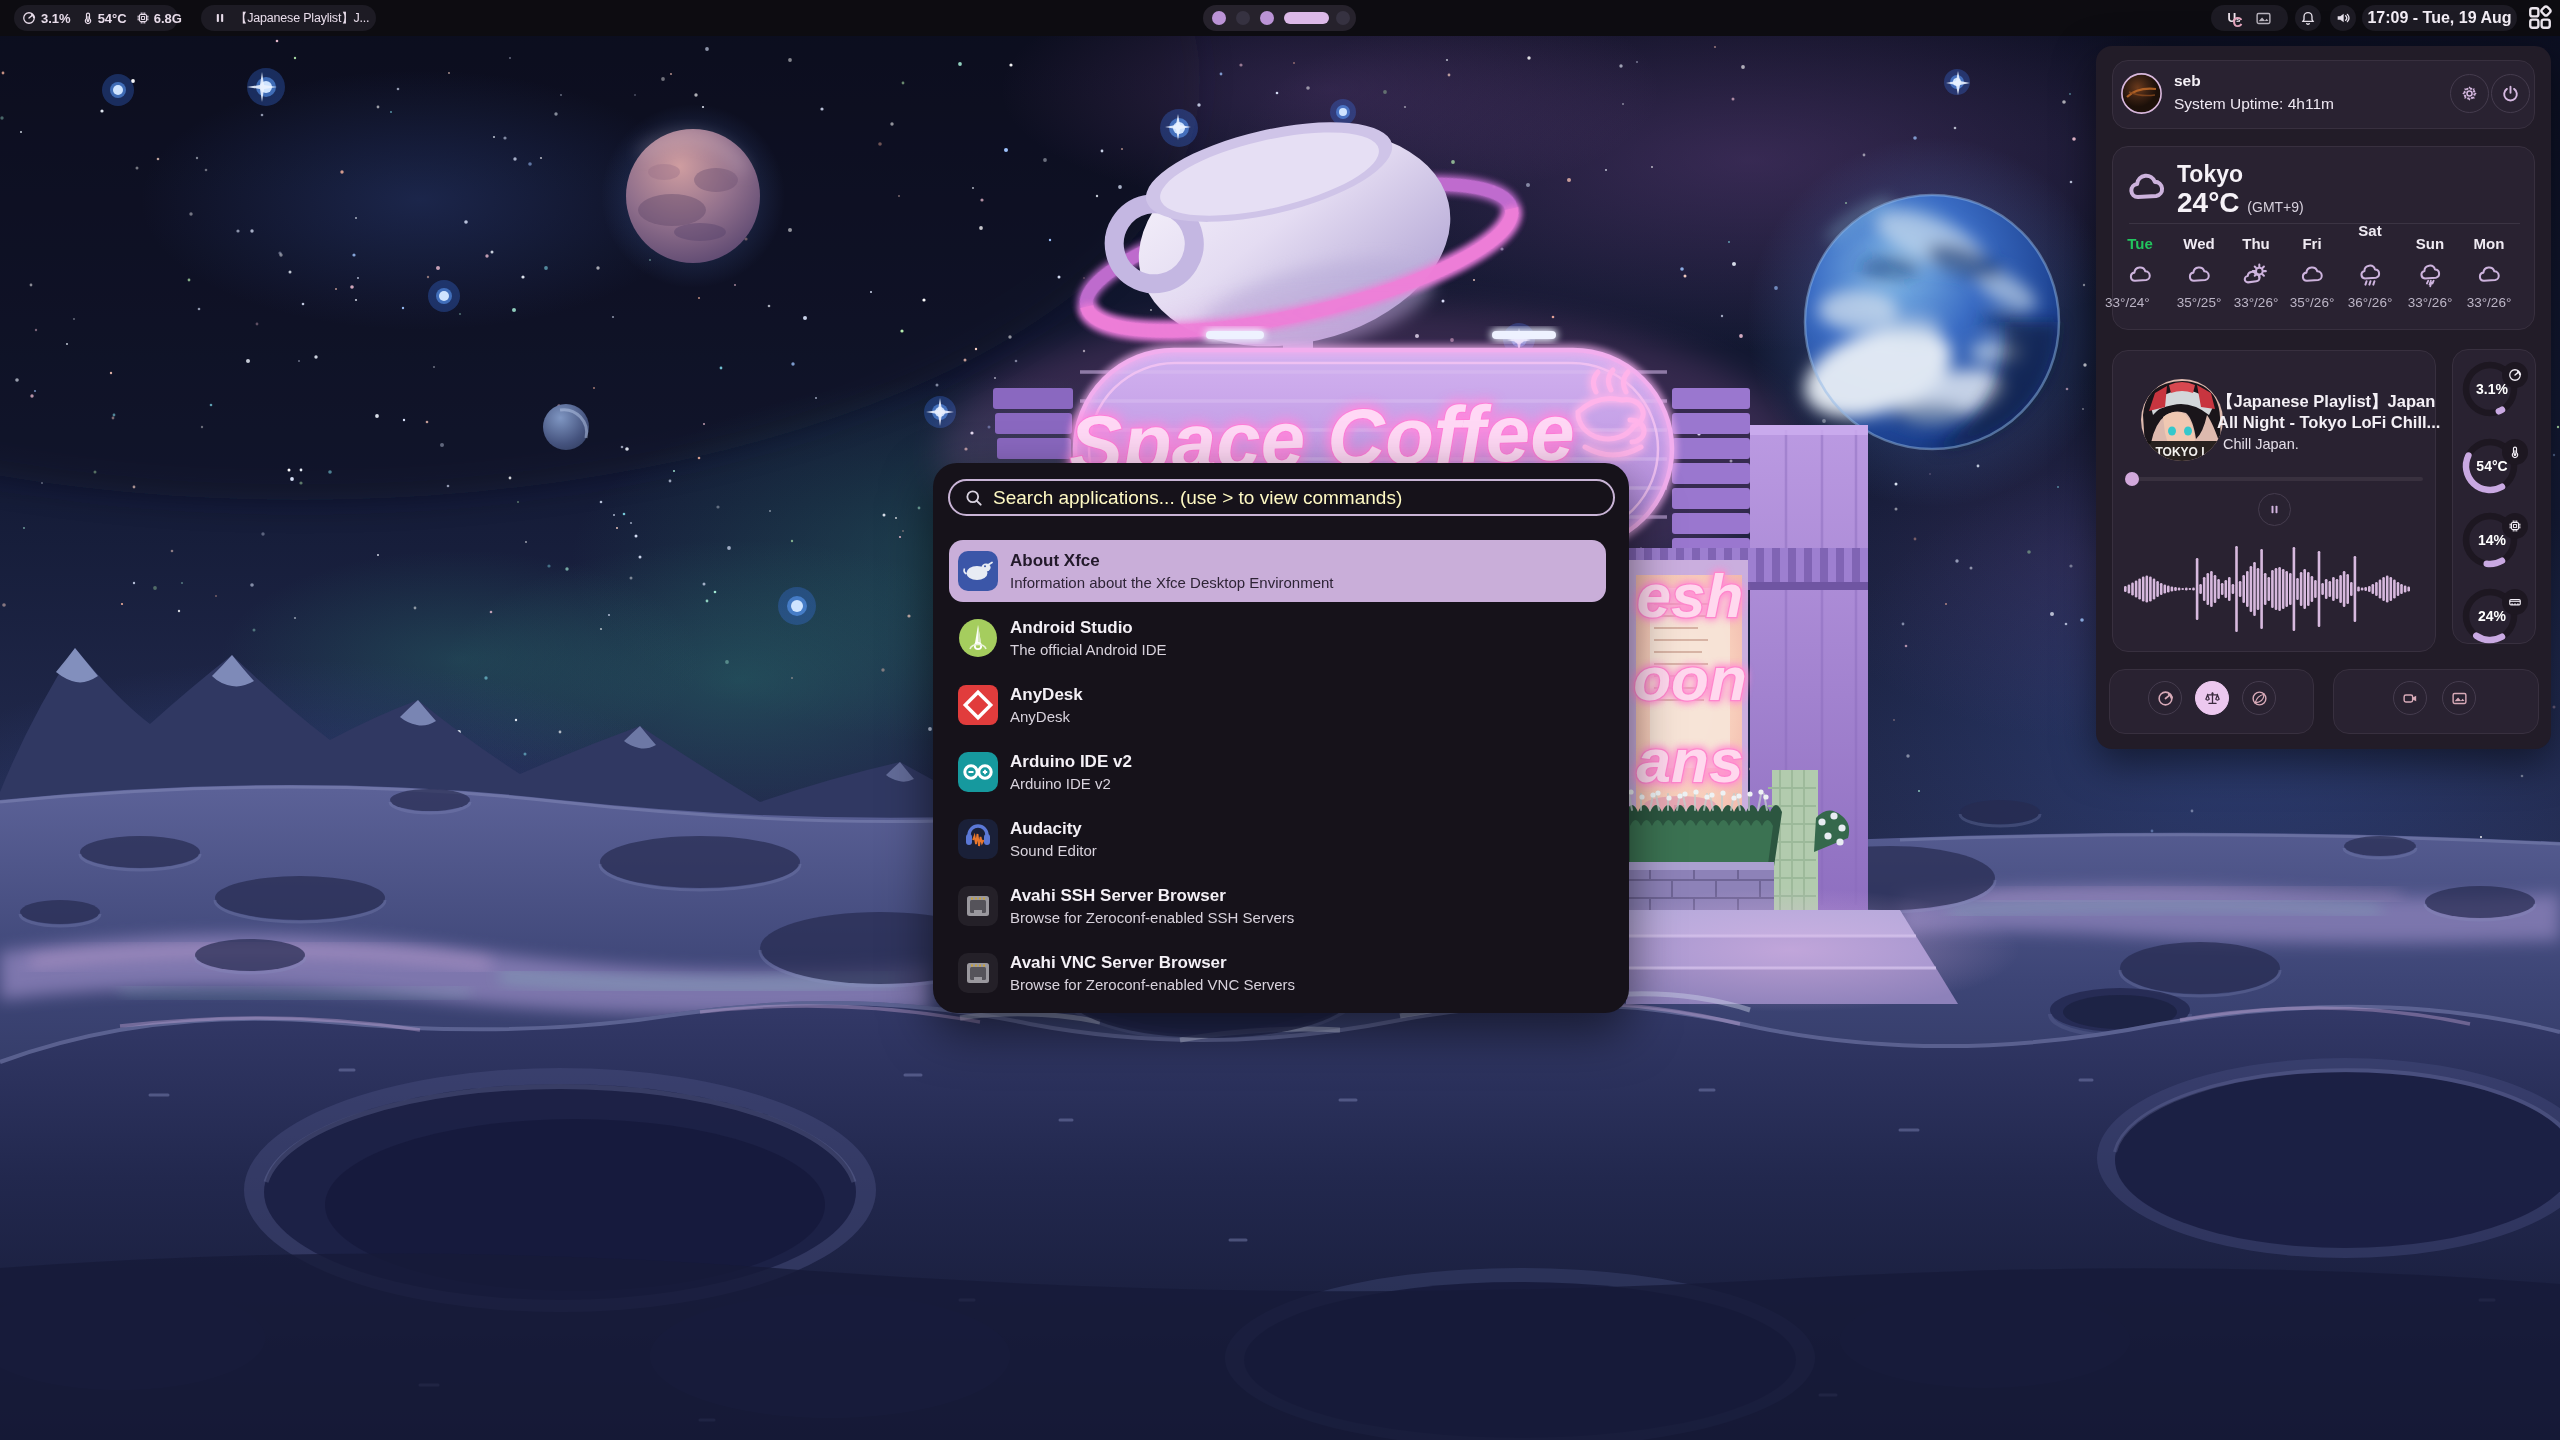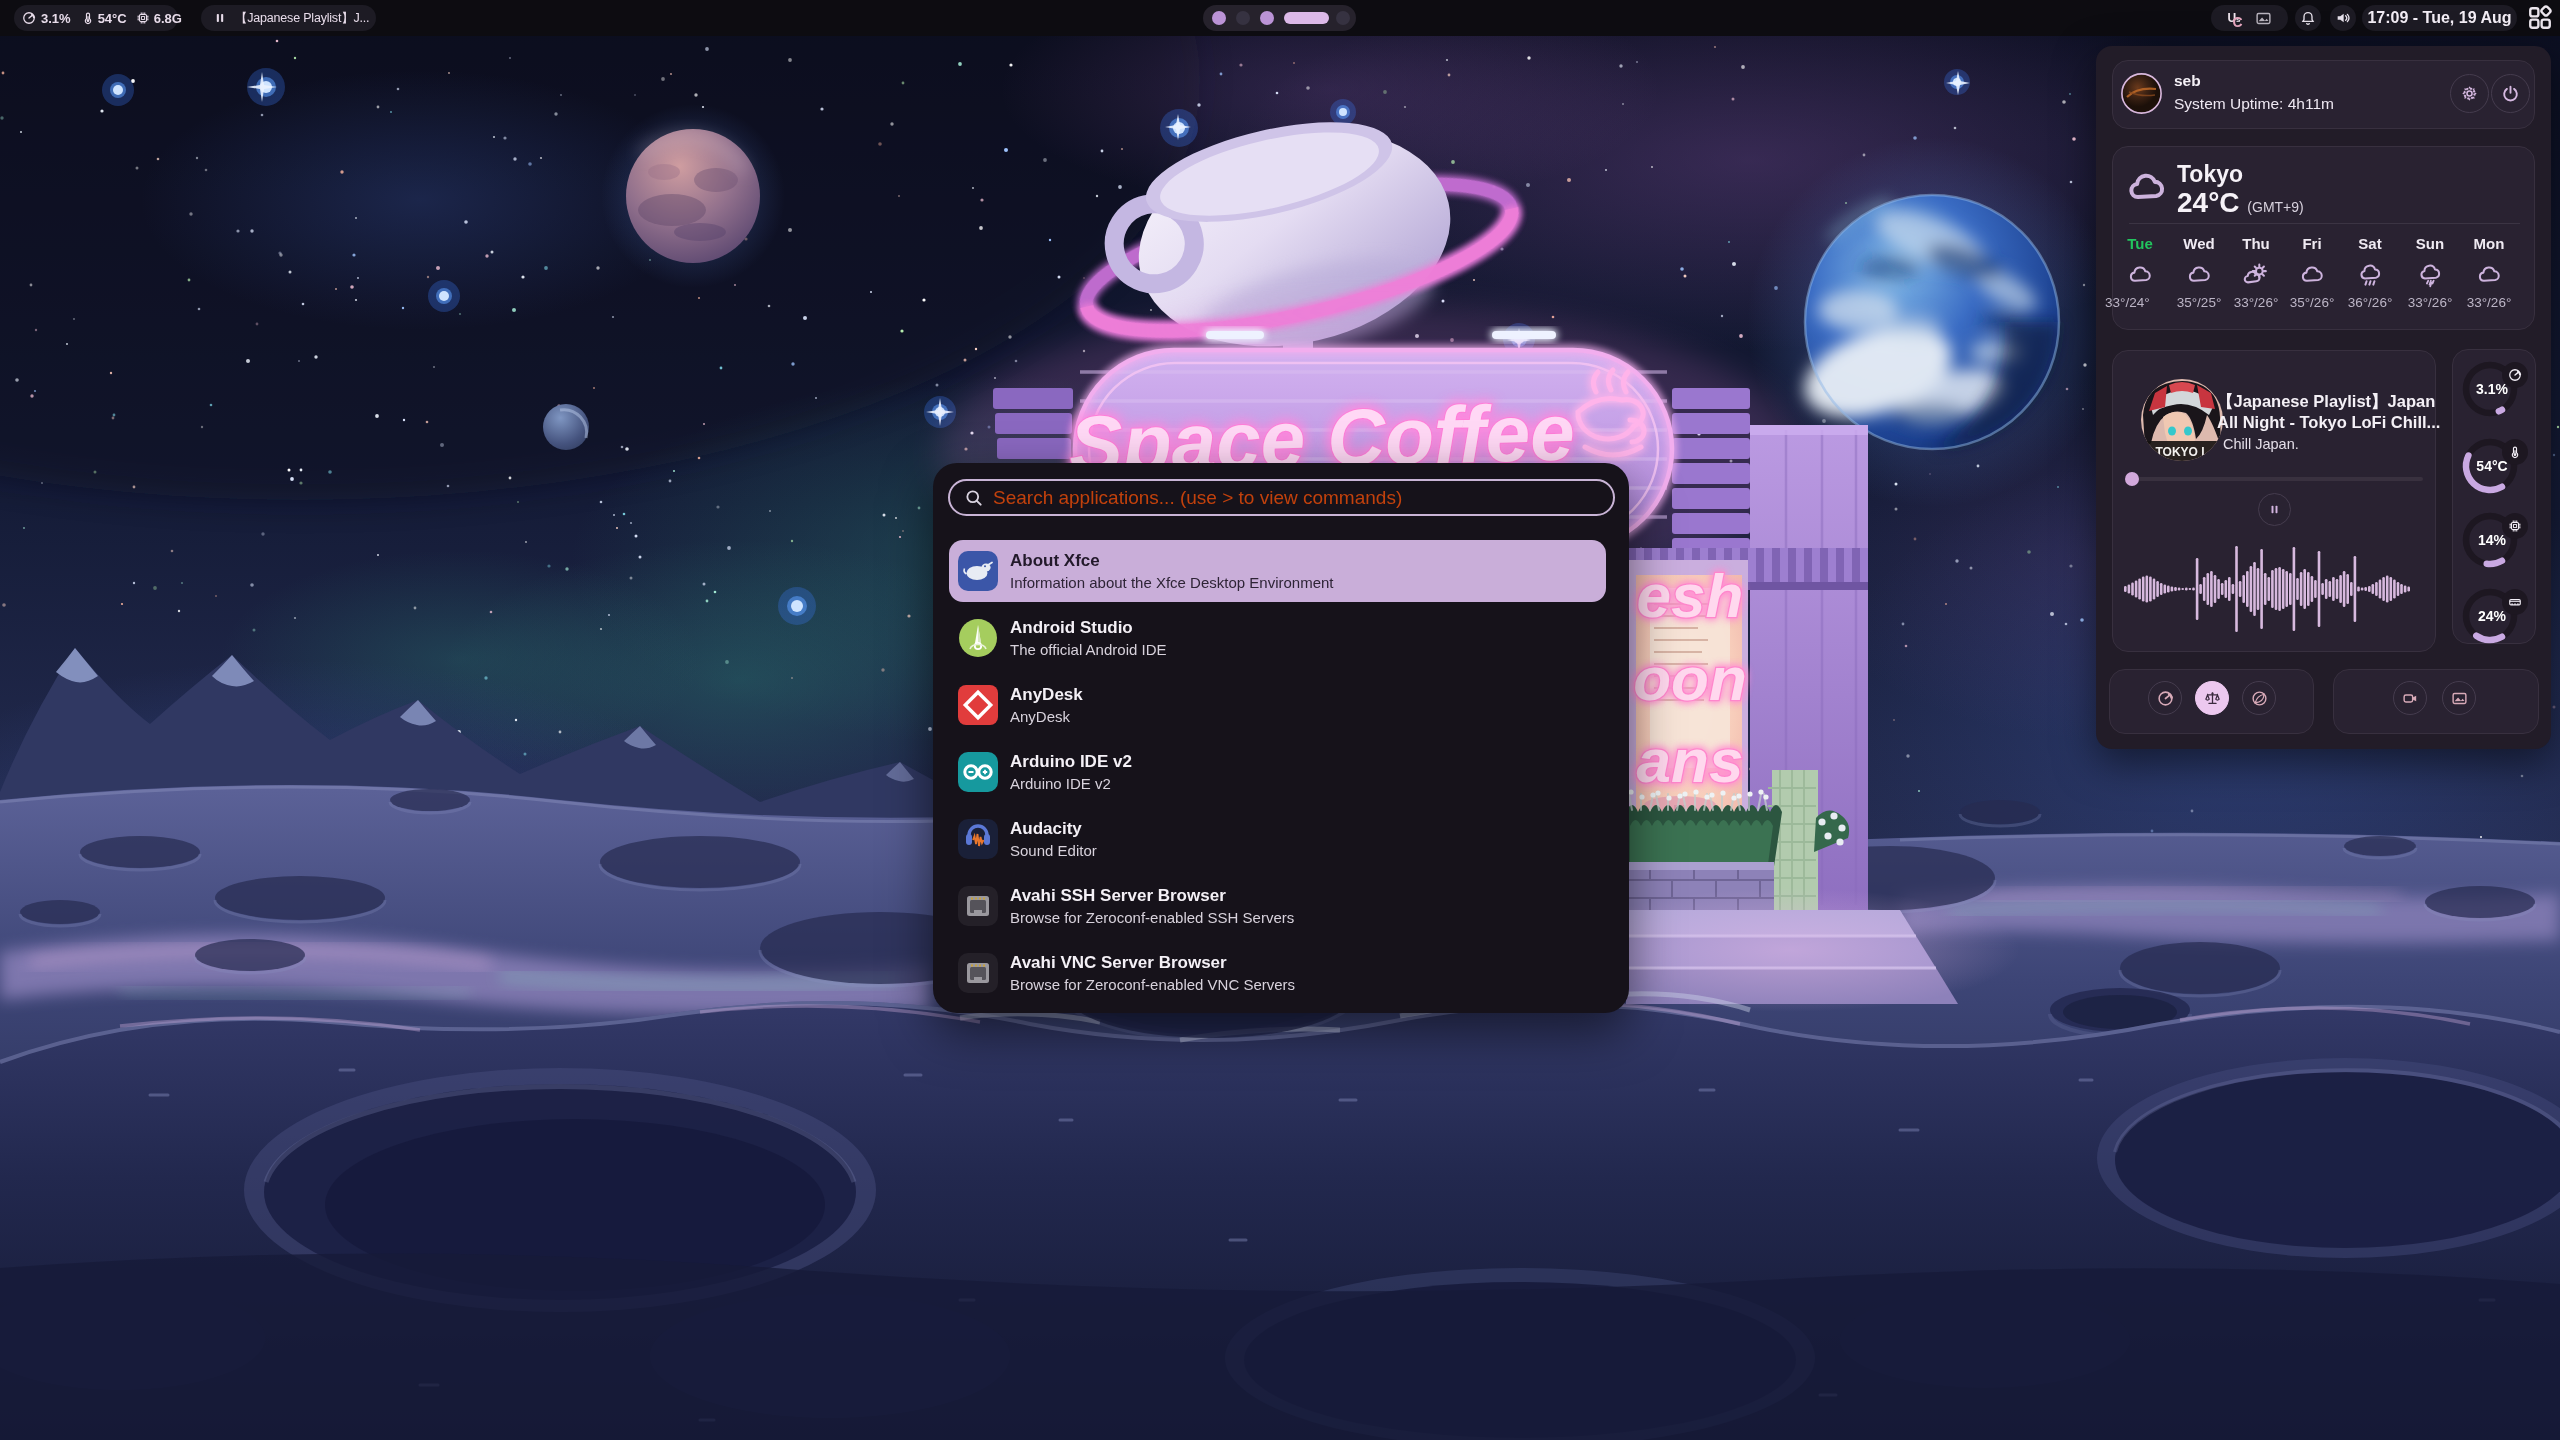--- a/index.html
+++ b/index.html
@@ -3,21 +3,21 @@
 *{margin:0;padding:0;box-sizing:border-box;font-family:"Liberation Sans",sans-serif;}
 html,body{width:2560px;height:1440px;overflow:hidden;background:#10142c;}
 #stage{position:relative;width:2560px;height:1440px;overflow:hidden;}
 #wall{position:absolute;left:0;top:0;width:2560px;height:1440px;}
 .abs{position:absolute;}
 #topbar{position:absolute;left:0;top:0;width:2560px;height:36px;background:#0d0c11;}
 .tpill{position:absolute;top:5px;height:26px;border-radius:13px;background:#1d1b24;display:flex;align-items:center;color:#e8dcea;font-size:13px;font-weight:700;white-space:nowrap;}
 .tpill svg,.tcirc svg{flex-shrink:0;}
 .tcirc{position:absolute;top:5px;width:26px;height:26px;border-radius:50%;background:#1d1b24;display:flex;align-items:center;justify-content:center;}
 #launcher{position:absolute;left:933px;top:463px;width:696px;height:550px;background:#16121a;border-radius:24px;box-shadow:0 18px 50px rgba(0,0,0,.55);}
-#searchbox{position:absolute;left:15px;top:16px;width:667px;height:37px;border:2px solid #c9b4d6;border-radius:19px;display:flex;align-items:center;color:#c2410c;font-size:19px;}
+#searchbox{position:absolute;left:15px;top:16px;width:667px;height:37px;border:2px solid #c9b4d6;border-radius:19px;display:flex;align-items:center;color:#fef9c3;font-size:19px;}
 #rows{position:absolute;left:16px;top:77px;width:657px;}
 .row{position:relative;height:62px;margin-bottom:5px;border-radius:14px;padding-left:28px;}
 .row.hl{background:#c9aed9;}
 .ric{position:absolute;left:9px;top:11px;width:40px;height:40px;border-radius:10px;}
 .rtit{position:absolute;left:61px;top:11px;font-size:17px;font-weight:700;color:#f4f0f6;}
 .rsub{position:absolute;left:61px;top:34px;font-size:15px;color:#d8d2dc;}
 .row.hl .rtit{color:#231a2b;}
 .row.hl .rsub{color:#2e2436;}
 #rpanel{position:absolute;left:2096px;top:46px;width:455px;height:703px;background:#221c28;border-radius:16px;box-shadow:0 14px 40px rgba(0,0,0,.5);}
 .card{position:absolute;background:#292231;border:1px solid #38303f;border-radius:16px;}
@@ -1182,21 +1182,21 @@
             <circle cx="14.5" cy="9" r="3" fill="none" stroke="#cdb3dd" stroke-width="1.8"></circle>
             <path d="M14.5 3.2 V5 M14.5 13 V14.6 M20.3 9 H18.5 M10.5 9 H8.7 M18.6 4.9 L17.3 6.2 M11.7 11.8 L10.4 13.1 M18.6 13.1 L17.3 11.8 M11.7 6.2 L10.4 4.9" stroke="#cdb3dd" stroke-width="1.8" stroke-linecap="round"></path>
             <path d="M4.5 19 a2.8 2.8 0 0 1 -0.3 -5.6 A3.8 3.8 0 0 1 11.5 12 a3 3 0 0 1 0.4 6 Z" fill="none" stroke="#cdb3dd" stroke-width="1.8" stroke-linejoin="round"></path>
           </svg></div>
         <div class="abs" style="left:108px;top:148px;width:70px;text-align:center;font-size:13.5px;color:#bcb5c6;">33°/26°</div>
         <div class="abs" style="left:169px;top:88px;width:60px;text-align:center;font-size:15px;font-weight:700;color:#efeaf2;">Fri</div>
         <div class="abs" style="left:169px;top:114px;width:60px;text-align:center;"><svg width="27" height="27" viewBox="0 0 24 24">
             <path d="M7 17.5 a3.6 3.6 0 0 1 -0.4 -7.17 A5 5 0 0 1 16.3 9.2 a3.9 3.9 0 0 1 0.7 7.74 Z" fill="none" stroke="#cdb3dd" stroke-width="1.8" stroke-linejoin="round"></path>
           </svg></div>
         <div class="abs" style="left:164px;top:148px;width:70px;text-align:center;font-size:13.5px;color:#bcb5c6;">35°/26°</div>
-        <div class="abs" style="left:227px;top:88px;width:60px;text-align:center;font-size:15px;font-weight:700;color:#efeaf2;">Sat</div>
+        <div class="abs" style="left:227px;top:75px;width:60px;text-align:center;font-size:15px;font-weight:700;color:#efeaf2;">Sat</div>
         <div class="abs" style="left:227px;top:114px;width:60px;text-align:center;"><svg width="27" height="27" viewBox="0 0 24 24">
             <path d="M7 15.5 a3.4 3.4 0 0 1 -0.4 -6.7 A4.8 4.8 0 0 1 16 7.5 a3.7 3.7 0 0 1 0.8 7.3 Z" fill="none" stroke="#cdb3dd" stroke-width="1.8" stroke-linejoin="round"></path>
             <path d="M8.5 18 L7.5 21 M12 18 L11 21 M15.5 18 L14.5 21" stroke="#cdb3dd" stroke-width="1.8" stroke-linecap="round"></path>
           </svg></div>
         <div class="abs" style="left:222px;top:148px;width:70px;text-align:center;font-size:13.5px;color:#bcb5c6;">36°/26°</div>
         <div class="abs" style="left:287px;top:88px;width:60px;text-align:center;font-size:15px;font-weight:700;color:#efeaf2;">Sun</div>
         <div class="abs" style="left:287px;top:114px;width:60px;text-align:center;"><svg width="27" height="27" viewBox="0 0 24 24">
             <path d="M7 15.5 a3.4 3.4 0 0 1 -0.4 -6.7 A4.8 4.8 0 0 1 16 7.5 a3.7 3.7 0 0 1 0.8 7.3 Z" fill="none" stroke="#cdb3dd" stroke-width="1.8" stroke-linejoin="round"></path>
             <path d="M10 17.5 L8.8 20 M12.3 17.5 L11 21.5 L12.6 20 L11.8 22.5 M14.8 17.5 L13.8 20" stroke="#cdb3dd" stroke-width="1.6" stroke-linecap="round"></path>
           </svg></div>

